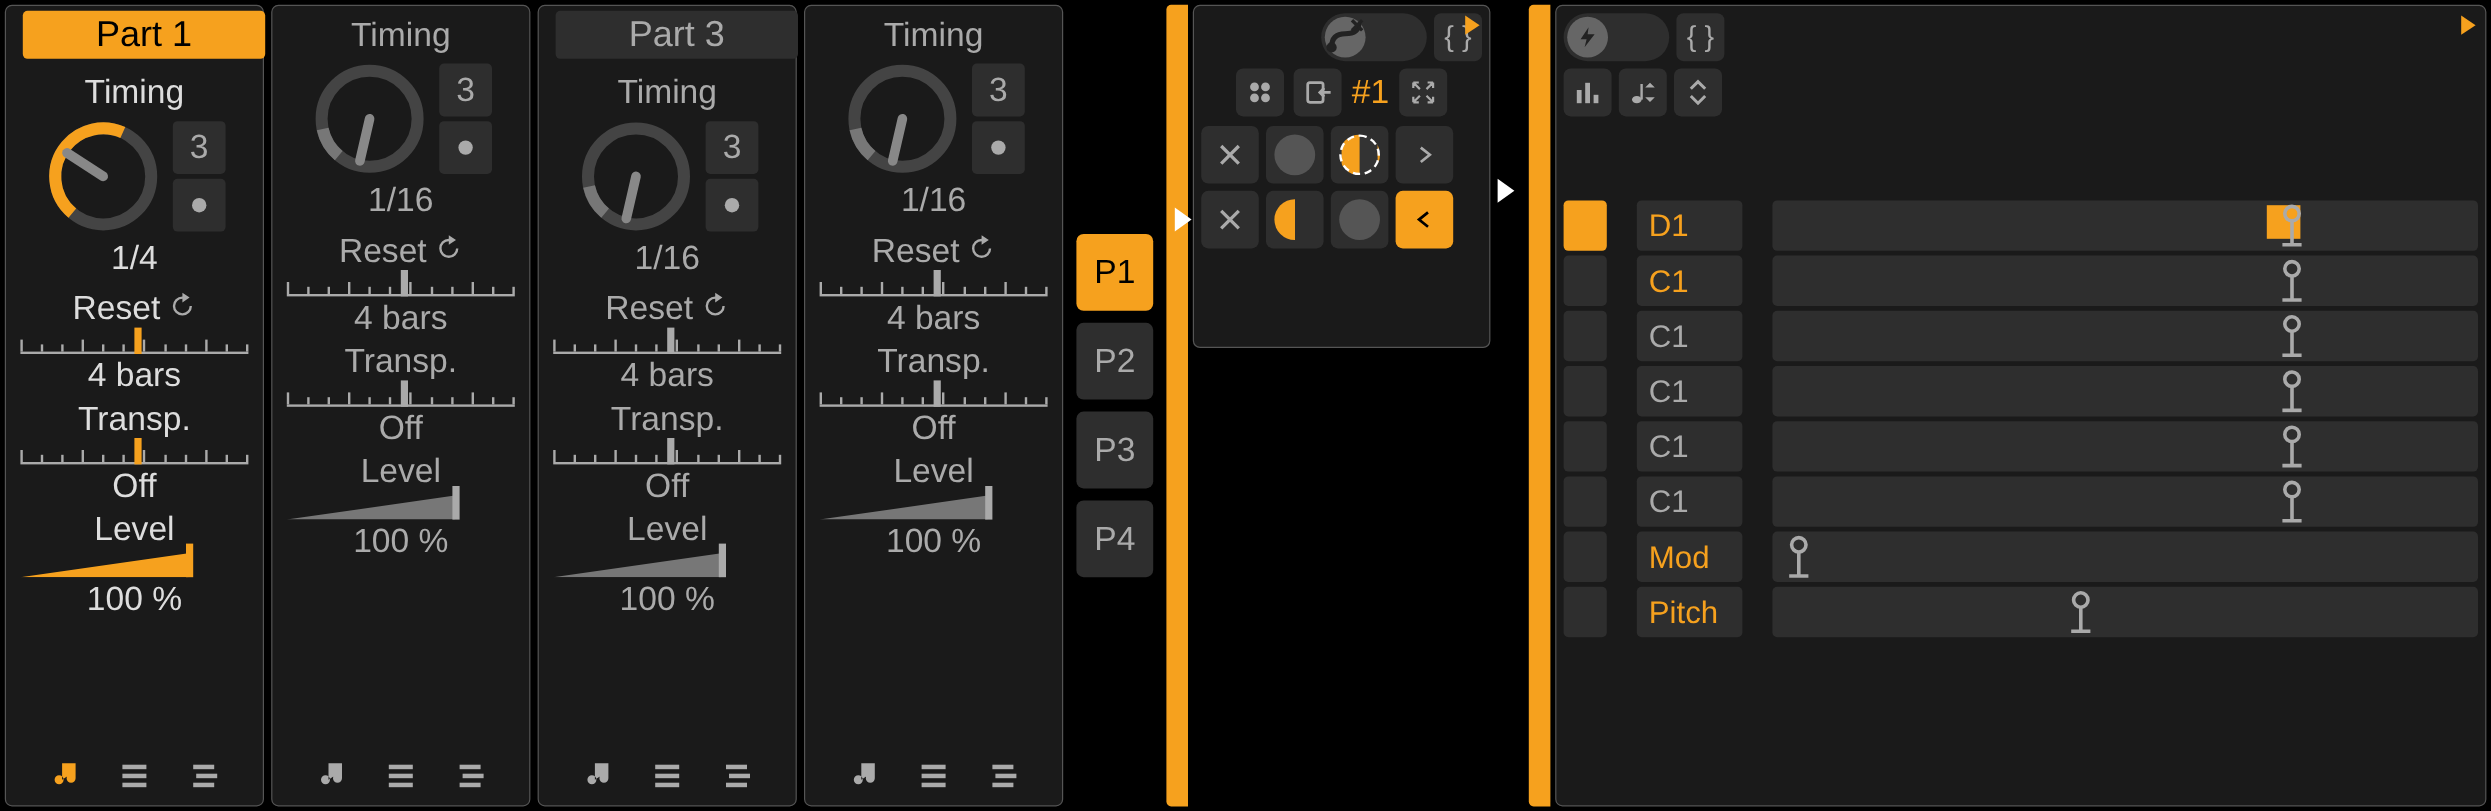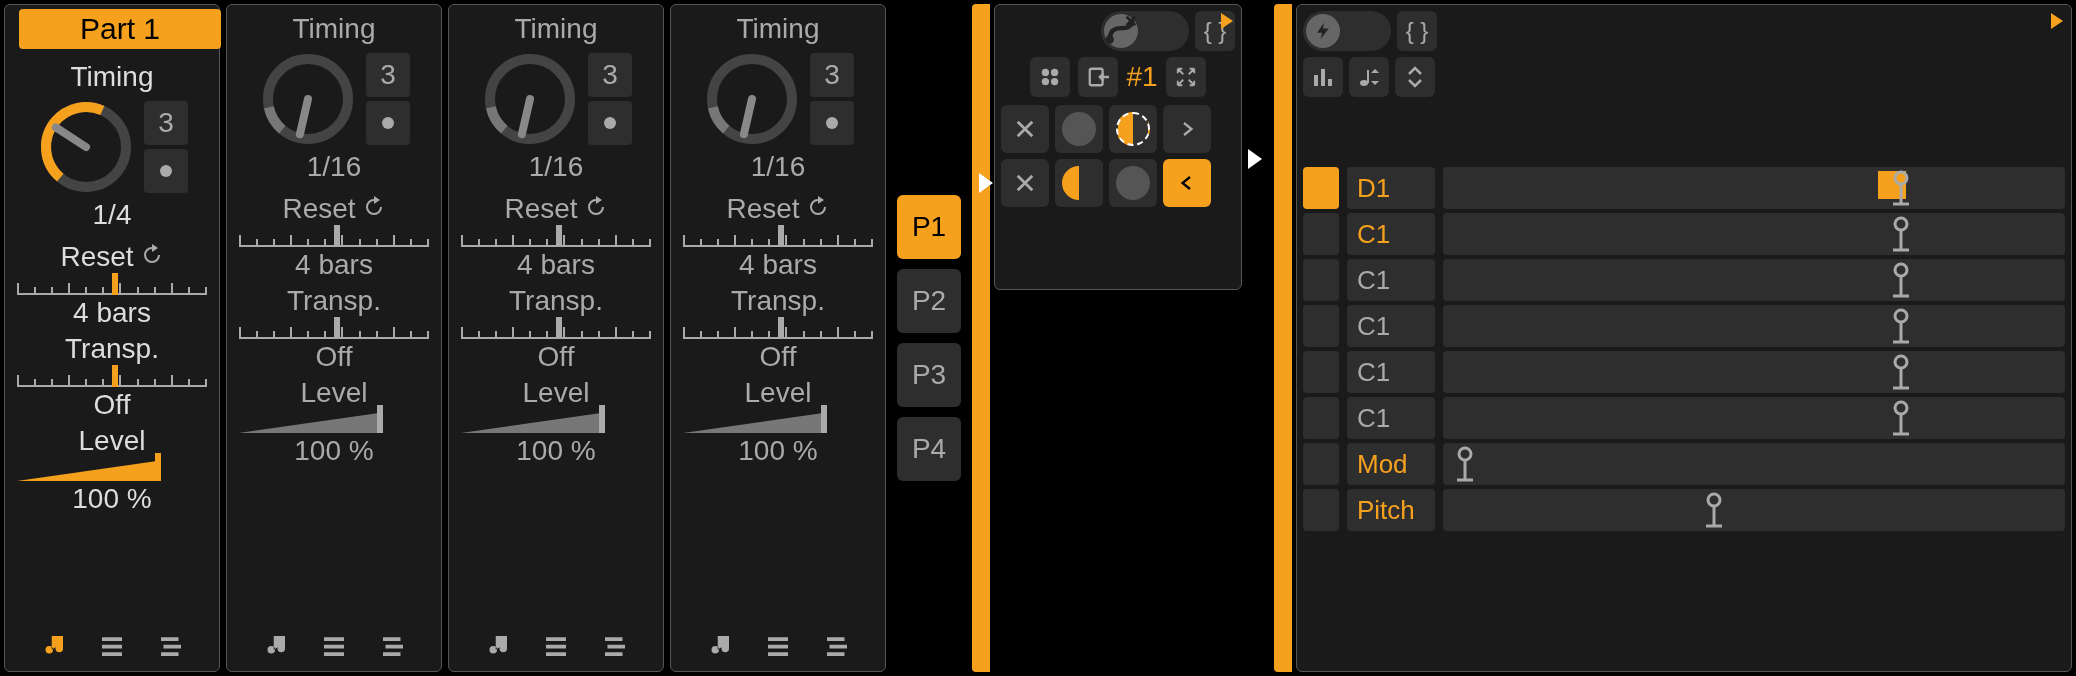--- a/index.html
+++ b/index.html
@@ -181,21 +181,21 @@
     border-radius:6px;
     padding:6px;
     position:relative;
   }
   .mod2-toprow{ display:flex; gap:6px; align-items:center; margin-bottom:10px;}
   .lane-area{
     display:flex; flex-direction:column; gap:4px;
     margin-top:70px;
   }
   .lane{
-    display:flex; align-items:center; gap:8px;
+    display:flex; align-items:center; gap:25px;
     height:42px;
   }
   .lane-handle{
     width:36px; height:100%;
     background:var(--bg-med);
     border-radius:4px;
   }
   .lane-handle.active{ background:var(--orange); }
   .lane-label{
     width:88px; height:100%;
@@ -384,20 +384,21 @@
           <rect x="4" y="17" width="16" height="3" fill="var(--txt-gray)"></rect>
         </svg>
       <svg class="fi" viewBox="0 0 24 24">
           <rect x="4" y="5" width="14" height="3" fill="var(--txt-gray)"></rect>
           <rect x="6" y="11" width="14" height="3" fill="var(--txt-gray)"></rect>
           <rect x="4" y="17" width="14" height="3" fill="var(--txt-gray)"></rect>
         </svg>
     </div>
   </div>
   <div class="part">
+    <div class="part-header ">Part 3</div>
     <div class="label ">Timing</div>
     <div class="knob-row">
       <div class="knob">
         <svg viewBox="0 0 100 100">
           <circle cx="50" cy="50" r="40" stroke="#444" stroke-width="10" fill="none"></circle>
           <circle cx="50" cy="50" r="40" stroke="#777" stroke-width="10" fill="none" stroke-dasharray="251.32741228718345" stroke-dashoffset="224.93803399702918" transform="rotate(130 50 50)"></circle>
           <line x1="50" y1="50" x2="50" y2="14" stroke="#888" stroke-width="8" stroke-linecap="round" transform="rotate(-167 50 50)"></line>
         </svg>
       </div>
       <div class="knob-side">

